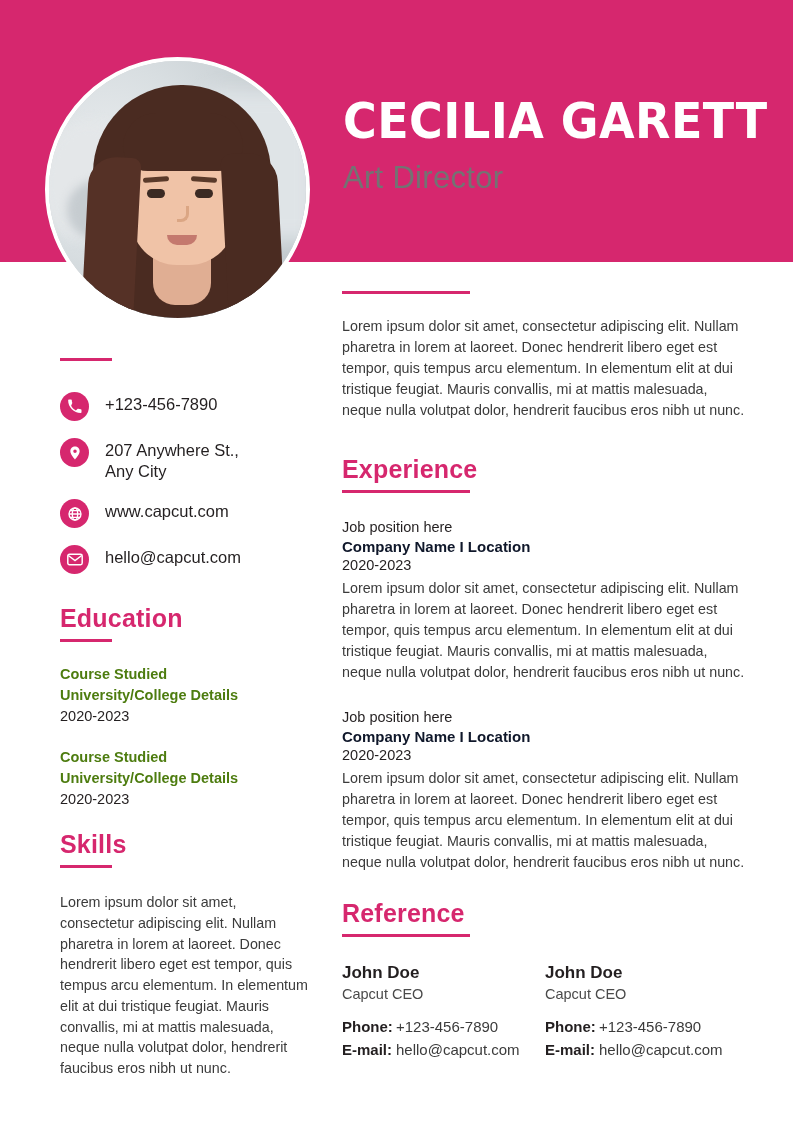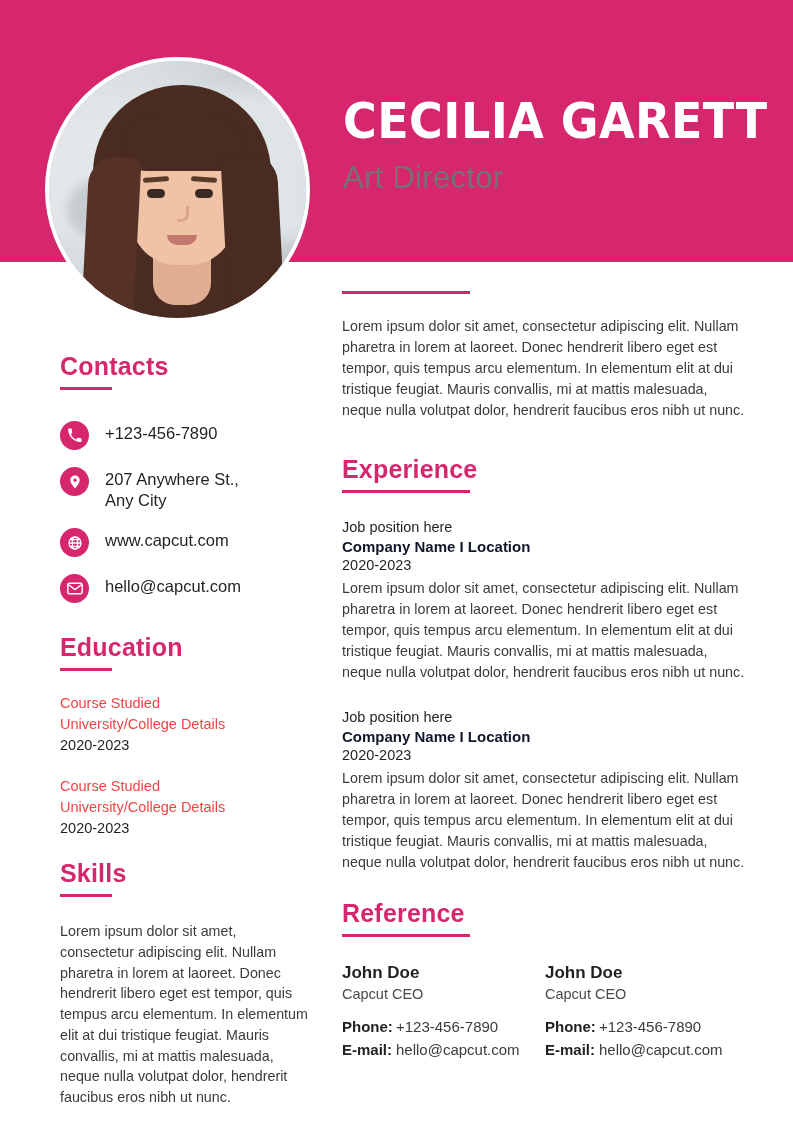--- a/index.html
+++ b/index.html
@@ -220,22 +220,22 @@
     color: #231f20;
     line-height: 1.28;
     padding-top: 3px;
   }
 
   
   .edu-block { margin-top: 22px; }
   .edu-item { margin-bottom: 20px; }
   .edu-line-b {
     font-size: 14.5px;
-    font-weight: normal;
-    color: #ef4444;
+    font-weight: bold;
+    color: #4d7c0f;
     line-height: 1.45;
   }
   .edu-year {
     font-size: 14.5px;
     color: #231f20;
     line-height: 1.45;
   }
 
   
   .skills-body {
@@ -337,21 +337,20 @@
     <div class="eye-r"></div>
     <div class="nose"></div>
     <div class="mouth"></div>
     <div class="hair-left"></div>
     <div class="hair-right"></div>
   </div>
 
   <div class="left-col">
 
     <div>
-      <div class="sec-head">Contacts</div>
       <div class="underline w-left"></div>
 
       <div class="contact-list">
 
         <div class="contact-row">
           <span class="ci">
             <svg width="15" height="15" viewBox="0 0 24 24" fill="#ffffff">
               <path d="M6.6 10.8c1.7 3.4 4.2 5.9 7.6 7.6l2.5-2.5c.3-.3.8-.4 1.2-.3 1.3.4 2.7.7 4.1.7.7 0 1.2.5 1.2 1.2V21c0 .7-.5 1.2-1.2 1.2C10.9 22.2 1.8 13.1 1.8 1.9 1.8 1.2 2.3.7 3 .7h3.5c.7 0 1.2.5 1.2 1.2 0 1.4.2 2.8.7 4.1.1.4 0 .9-.3 1.2L6.6 10.8z"></path>
             </svg>
           </span>

